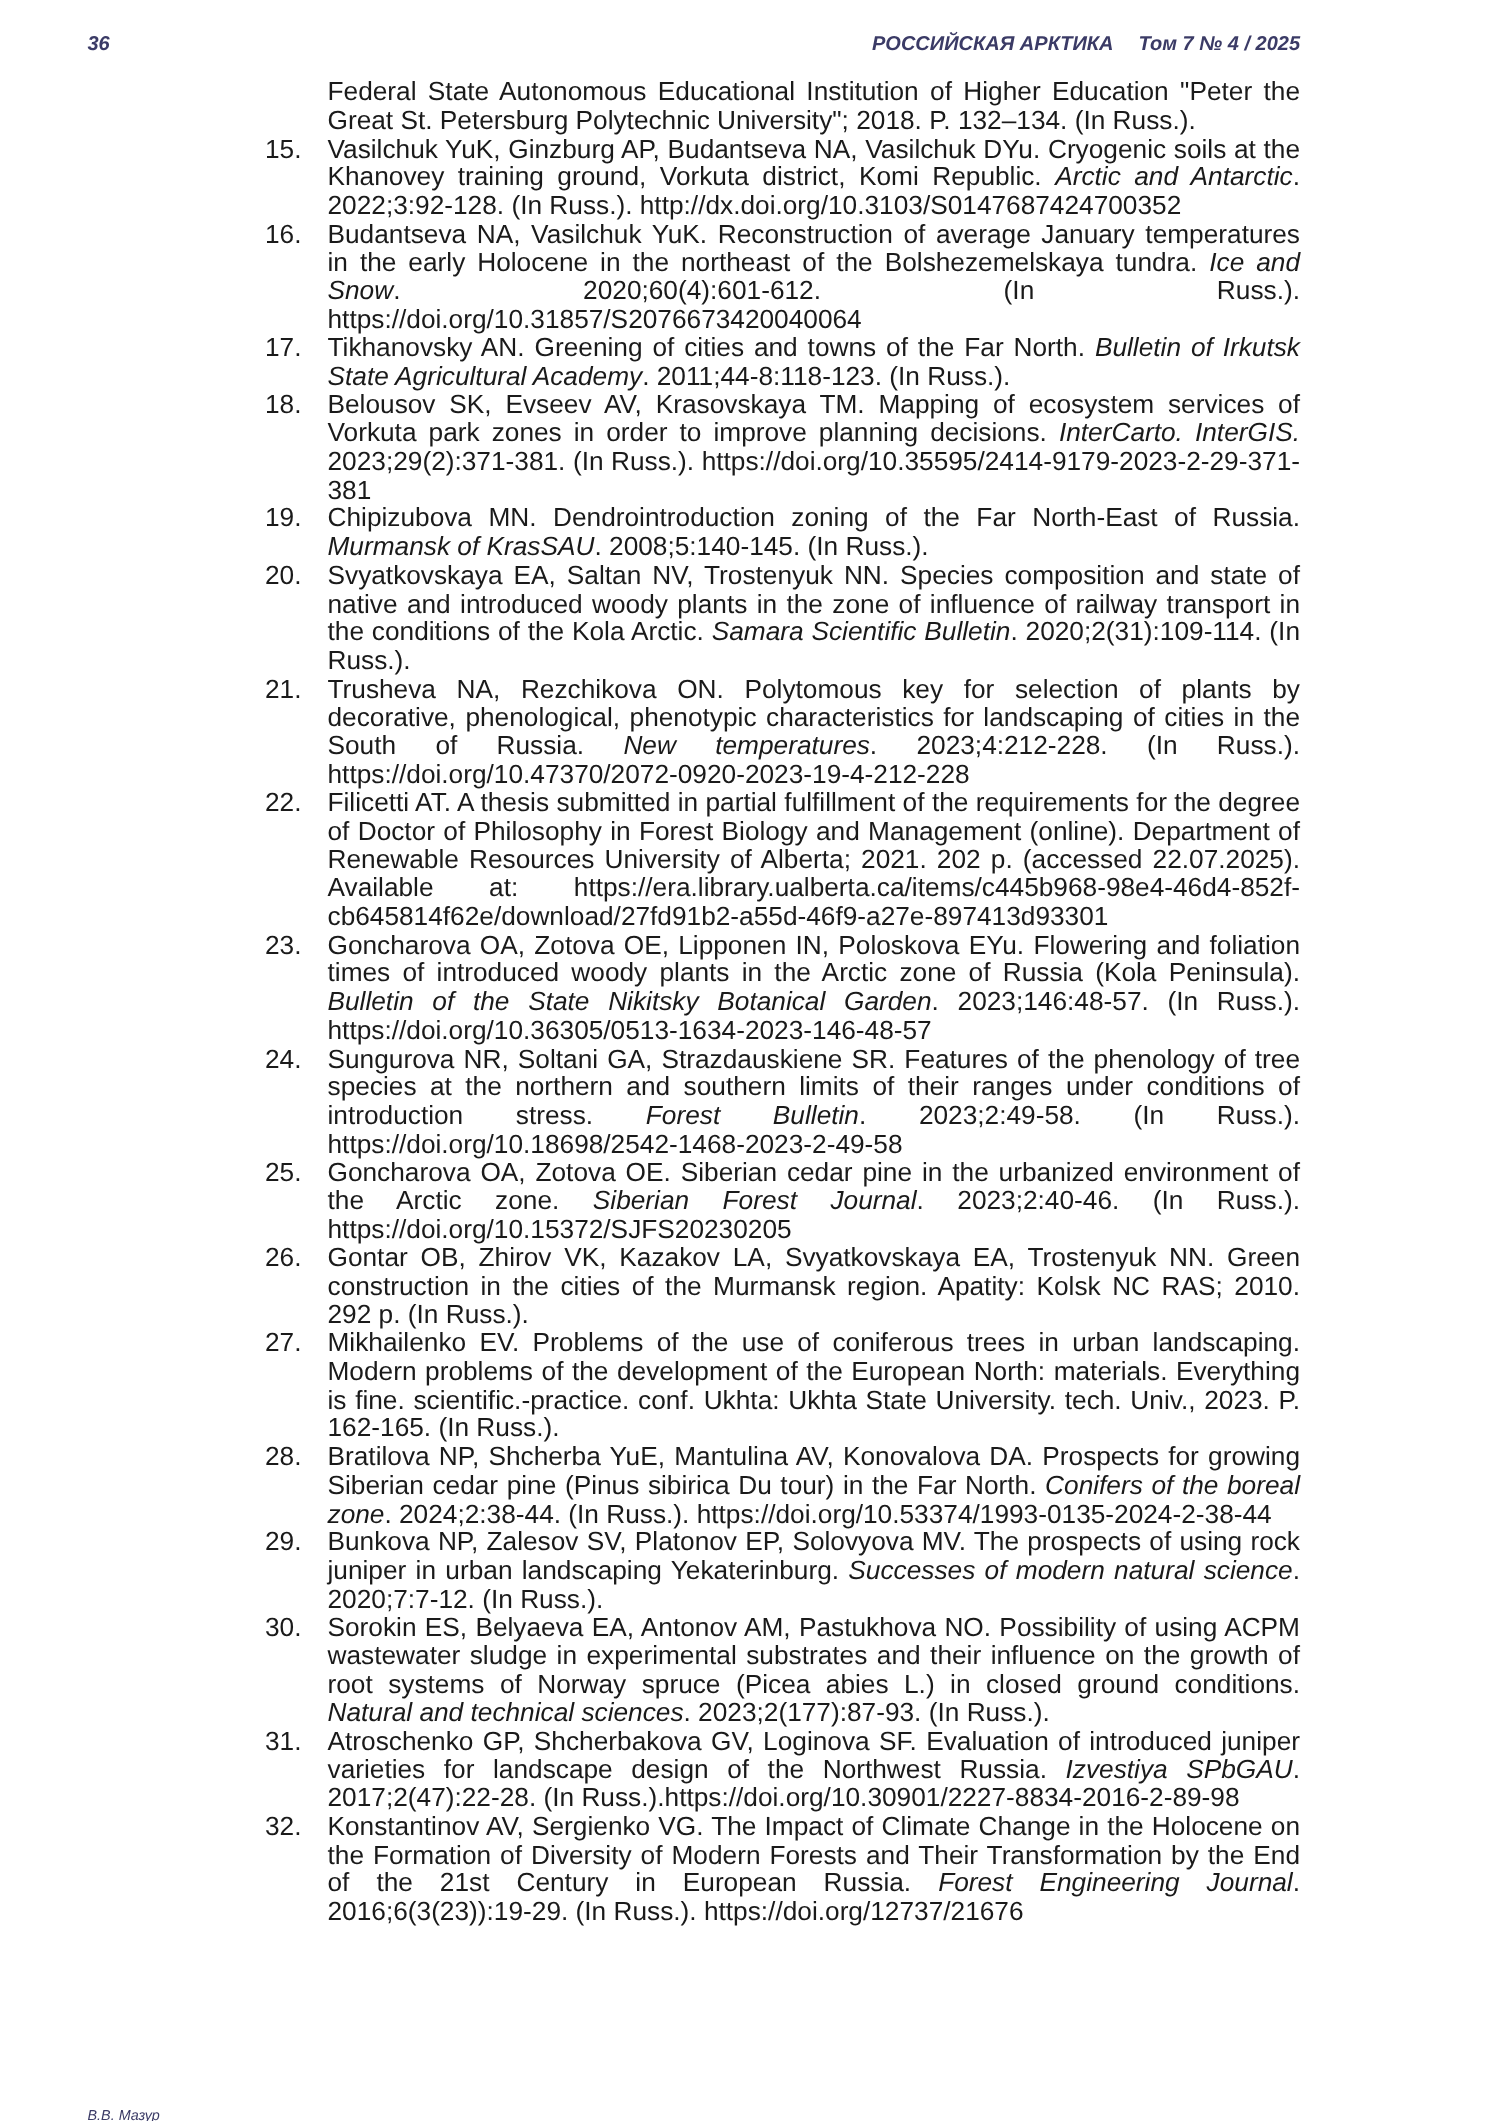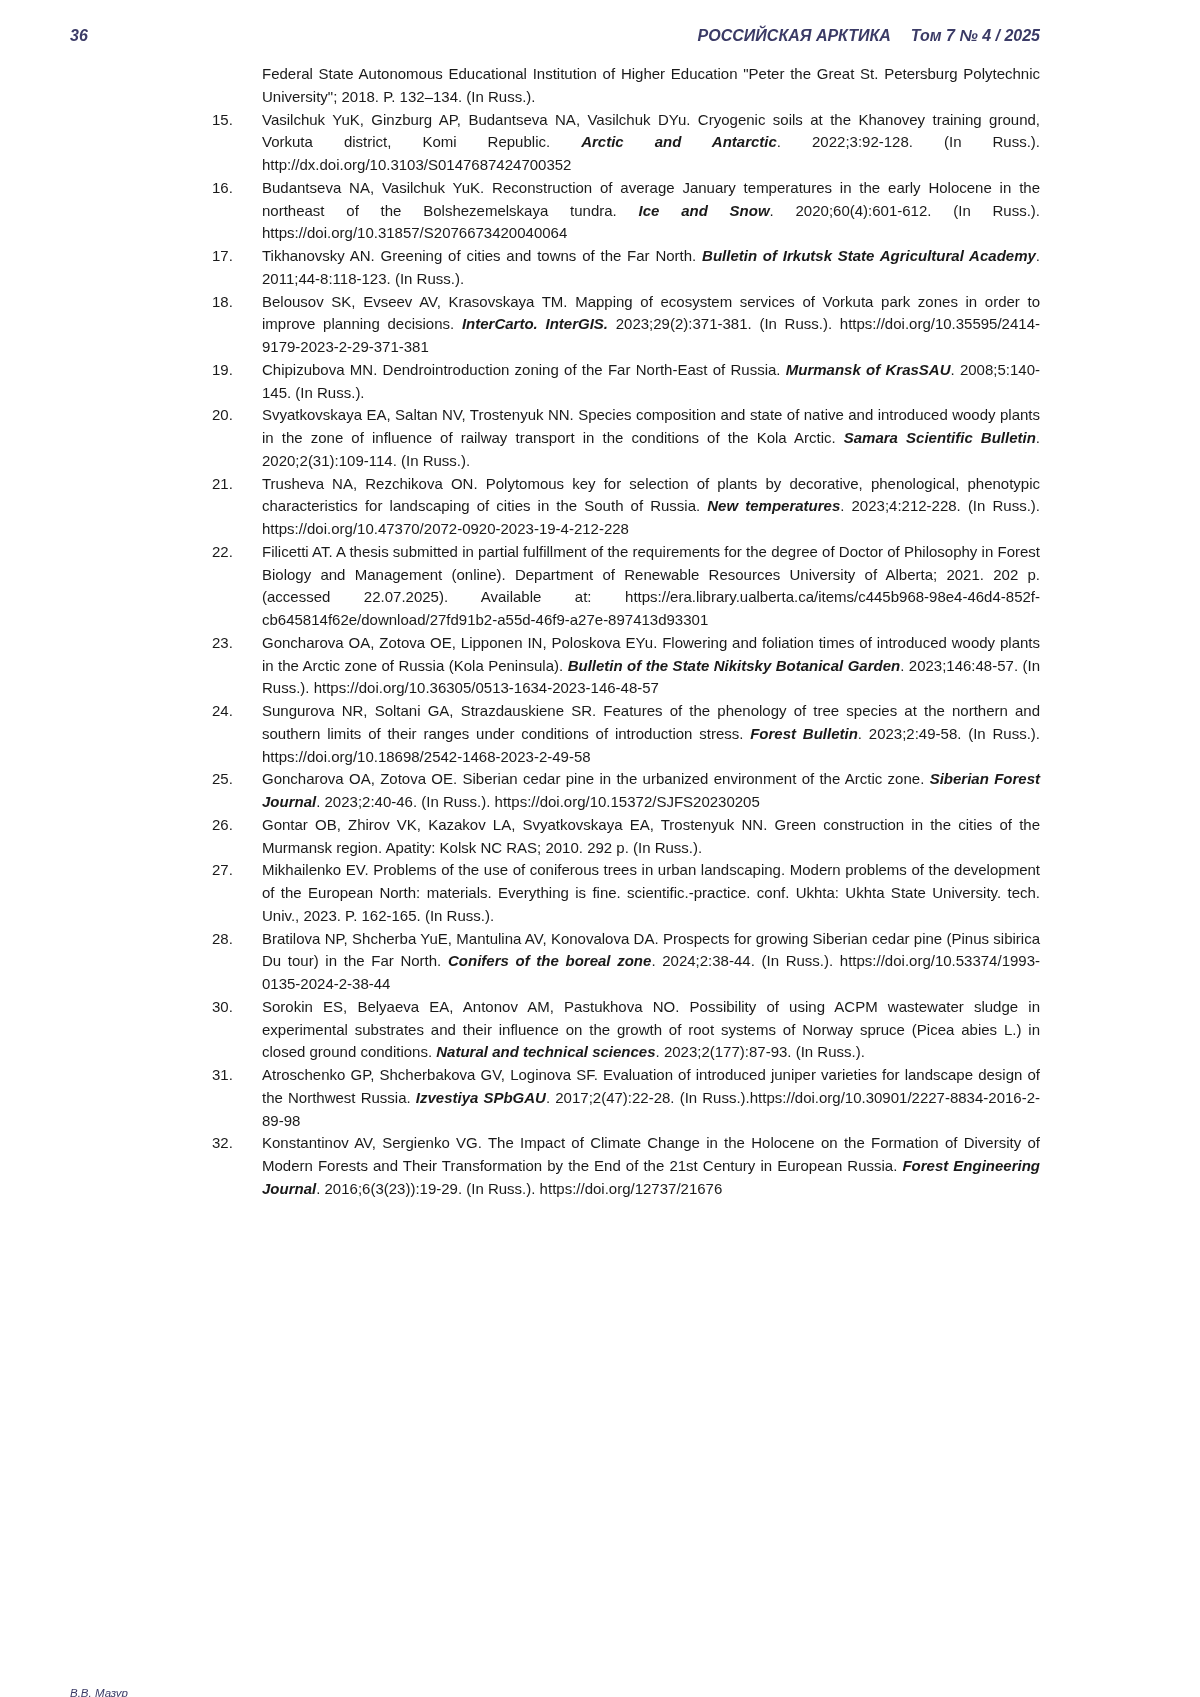--- a/index.html
+++ b/index.html
@@ -14,29 +14,29 @@
   .page-header {
     position: absolute; top: 27px; left: 70px; right: 160px;
     display: flex; justify-content: space-between; align-items: baseline;
     color: #3b3b66;
     font-style: italic; font-weight: 700; font-size: 16px;
   }
   .header-right { display: flex; align-items: center; }
   .issue-info { margin-left: 20px; }
   .refs-block {
     position: absolute; top: 63px; left: 212px; width: 828px;
-    font-size: 15px; line-height: 22.75px;
+    font-size: 21px; line-height: 22.75px;
     text-align: justify;
     overflow-wrap: break-word;
   }
   .ref-continuation { margin-left: 50px; }
   ol.refs { list-style: none; }
   ol.refs li.ref { position: relative; padding-left: 50px; }
   .ref-num { position: absolute; left: 0; top: 0; }
-  em { font-style: italic; font-weight: bold; }
+  em { font-style: italic; }
   .page-footer {
     position: absolute; left: 70px; top: 1685px; right: 60px;
     color: #3b3b66; font-style: italic;
     font-size: 11.5px; line-height: 16px;
   }
   .footer-title { letter-spacing: 0.2px; }
 </style>
 </head>
 <body>
 
@@ -58,20 +58,21 @@
       <li class="ref"><span class="ref-num">19.</span><span>Chipizubova MN. Dendrointroduction zoning of the Far North-East of Russia. </span><em>Murmansk of KrasSAU</em><span>. 2008;5:140-145. (In Russ.).</span></li>
       <li class="ref"><span class="ref-num">20.</span><span>Svyatkovskaya EA, Saltan NV, Trostenyuk NN. Species composition and state of native and introduced woody plants in the zone of influence of railway transport in the conditions of the Kola Arctic. </span><em>Samara Scientific Bulletin</em><span>. 2020;2(31):109-114. (In Russ.).</span></li>
       <li class="ref"><span class="ref-num">21.</span><span>Trusheva NA, Rezchikova ON. Polytomous key for selection of plants by decorative, phenological, phenotypic characteristics for landscaping of cities in the South of Russia. </span><em>New temperatures</em><span>. 2023;4:212-228. (In Russ.). https://doi.org/10.47370/2072-0920-2023-19-4-212-228</span></li>
       <li class="ref"><span class="ref-num">22.</span><span>Filicetti AT. A thesis submitted in partial fulfillment of the requirements for the degree of Doctor of Philosophy in Forest Biology and Management (online). Department of Renewable Resources University of Alberta; 2021. 202 p. (accessed 22.07.2025). Available at: https://era.library.ualberta.ca/items/c445b968-98e4-46d4-852f-cb645814f62e/download/27fd91b2-a55d-46f9-a27e-897413d93301</span></li>
       <li class="ref"><span class="ref-num">23.</span><span>Goncharova OA, Zotova OE, Lipponen IN, Poloskova EYu. Flowering and foliation times of introduced woody plants in the Arctic zone of Russia (Kola Peninsula). </span><em>Bulletin of the State Nikitsky Botanical Garden</em><span>. 2023;146:48-57. (In Russ.). https://doi.org/10.36305/0513-1634-2023-146-48-57</span></li>
       <li class="ref"><span class="ref-num">24.</span><span>Sungurova NR, Soltani GA, Strazdauskiene SR. Features of the phenology of tree species at the northern and southern limits of their ranges under conditions of introduction stress. </span><em>Forest Bulletin</em><span>. 2023;2:49-58. (In Russ.). https://doi.org/10.18698/2542-1468-2023-2-49-58</span></li>
       <li class="ref"><span class="ref-num">25.</span><span>Goncharova OA, Zotova OE. Siberian cedar pine in the urbanized environment of the Arctic zone. </span><em>Siberian Forest Journal</em><span>. 2023;2:40-46. (In Russ.). https://doi.org/10.15372/SJFS20230205</span></li>
       <li class="ref"><span class="ref-num">26.</span><span>Gontar OB, Zhirov VK, Kazakov LA, Svyatkovskaya EA, Trostenyuk NN. Green construction in the cities of the Murmansk region. Apatity: Kolsk NC RAS; 2010. 292 p. (In Russ.).</span></li>
       <li class="ref"><span class="ref-num">27.</span><span>Mikhailenko EV. Problems of the use of coniferous trees in urban landscaping. Modern problems of the development of the European North: materials. Everything is fine. scientific.-practice. conf. Ukhta: Ukhta State University. tech. Univ., 2023. P. 162-165. (In Russ.).</span></li>
       <li class="ref"><span class="ref-num">28.</span><span>Bratilova NP, Shcherba YuE, Mantulina AV, Konovalova DA. Prospects for growing Siberian cedar pine (Pinus sibirica Du tour) in the Far North. </span><em>Conifers of the boreal zone</em><span>. 2024;2:38-44. (In Russ.). https://doi.org/10.53374/1993-0135-2024-2-38-44</span></li>
+      <li class="ref"><span class="ref-num">29.</span><span>Bunkova NP, Zalesov SV, Platonov EP, Solovyova MV. The prospects of using rock juniper in urban landscaping Yekaterinburg. </span><em>Successes of modern natural science</em><span>. 2020;7:7-12. (In Russ.).</span></li>
       <li class="ref"><span class="ref-num">30.</span><span>Sorokin ES, Belyaeva EA, Antonov AM, Pastukhova NO. Possibility of using ACPM wastewater sludge in experimental substrates and their influence on the growth of root systems of Norway spruce (Picea abies L.) in closed ground conditions. </span><em>Natural and technical sciences</em><span>. 2023;2(177):87-93. (In Russ.).</span></li>
       <li class="ref"><span class="ref-num">31.</span><span>Atroschenko GP, Shcherbakova GV, Loginova SF. Evaluation of introduced juniper varieties for landscape design of the Northwest Russia. </span><em>Izvestiya SPbGAU</em><span>. 2017;2(47):22-28. (In Russ.).https://doi.org/10.30901/2227-8834-2016-2-89-98</span></li>
       <li class="ref"><span class="ref-num">32.</span><span>Konstantinov AV, Sergienko VG. The Impact of Climate Change in the Holocene on the Formation of Diversity of Modern Forests and Their Transformation by the End of the 21st Century in European Russia. </span><em>Forest Engineering Journal</em><span>. 2016;6(3(23)):19-29. (In Russ.). https://doi.org/12737/21676</span></li>
     </ol>
 </main>
 
 <footer class="page-footer">
   <div class="footer-author">В.В. Мазур</div>
   <div class="footer-title">ОЦЕНКА ДЕКОРАТИВНОСТИ ДРЕВЕСНЫХ РАСТЕНИЙ В КОНТЕКСТЕ ОЗЕЛЕНЕНИЯ УРБАНИЗИРОВАННЫХ ТЕРРИТОРИЙ КРАЙНЕГО СЕВЕРА</div>
 </footer>

